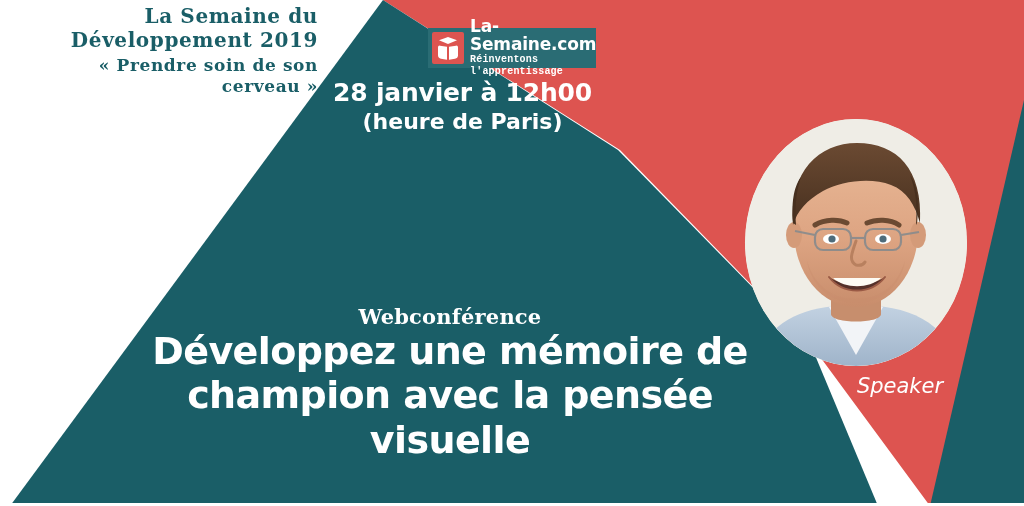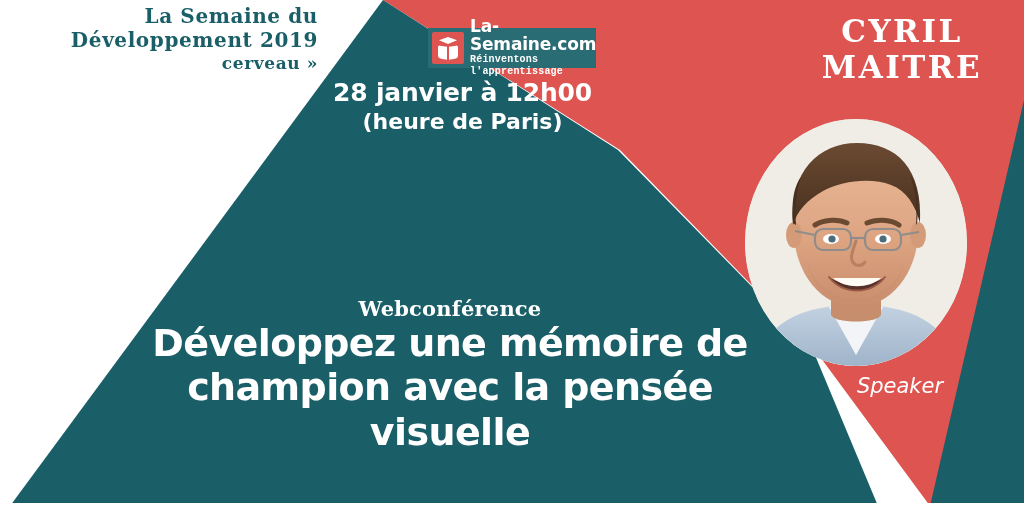--- a/index.html
+++ b/index.html
@@ -93,21 +93,21 @@
   }
   .date-sub {
     font-size:22px; font-weight:bold;
     font-family:"DejaVu Sans", sans-serif;
     display:block; margin-top:2px;
   }
 
   
   .conf-block {
     position:absolute;
-    left:140px; top:296px;
+    left:140px; top:304px;
     width:620px;
     text-align:center;
     color:#ffffff;
   }
   .conf-kicker {
     font-size:21px; font-weight:bold;
     font-family:"DejaVu Serif", serif;
     letter-spacing:0.2px;
     display:block;
   }
@@ -172,20 +172,21 @@
     <polygon fill="#1A5E67" points="383,0 618,150 812,348 878,506 10,506"></polygon>
 
     <polygon fill="#1A5E67" points="1024,100 1024,506 930,506"></polygon>
 
     <rect x="0" y="503" width="1024" height="3" fill="#FFFFFF"></rect>
   </svg>
 
   <div class="event-title">
     <span class="l1">La Semaine du</span>
     <span class="l2">Développement 2019</span>
+    <span class="l3">« Prendre soin de son</span>
     <span class="l4">cerveau »</span>
   </div>
 
   <div class="logo-banner">
     <div class="logo-mark">
       <div class="cap"></div>
       <div class="book-l"></div>
       <div class="book-r"></div>
     </div>
     <div class="logo-text">
@@ -197,24 +198,20 @@
   <div class="date-block">
     <span class="date-main">28 janvier à 12h00</span>
     <span class="date-sub">(heure de Paris)</span>
   </div>
 
   <div class="conf-block">
     <span class="conf-kicker">Webconférence</span>
     <span class="conf-title">Développez une mémoire de champion avec la pensée visuelle</span>
   </div>
 
-  <div class="speaker-name">
-    <span>CYRIL</span>
-    <span>MAITRE</span>
-  </div>
 
   <div class="photo-wrap">
     <svg class="photo-inner" viewBox="0 0 222 247" preserveAspectRatio="xMidYMid slice">
       <defs>
         <clipPath id="circleClip">
           <ellipse cx="111" cy="123.5" rx="111" ry="123.5"></ellipse>
         </clipPath>
         <linearGradient id="skin" x1="0" y1="0" x2="0" y2="1">
           <stop offset="0%" stop-color="#E8B795"></stop>
           <stop offset="55%" stop-color="#DDA482"></stop>

